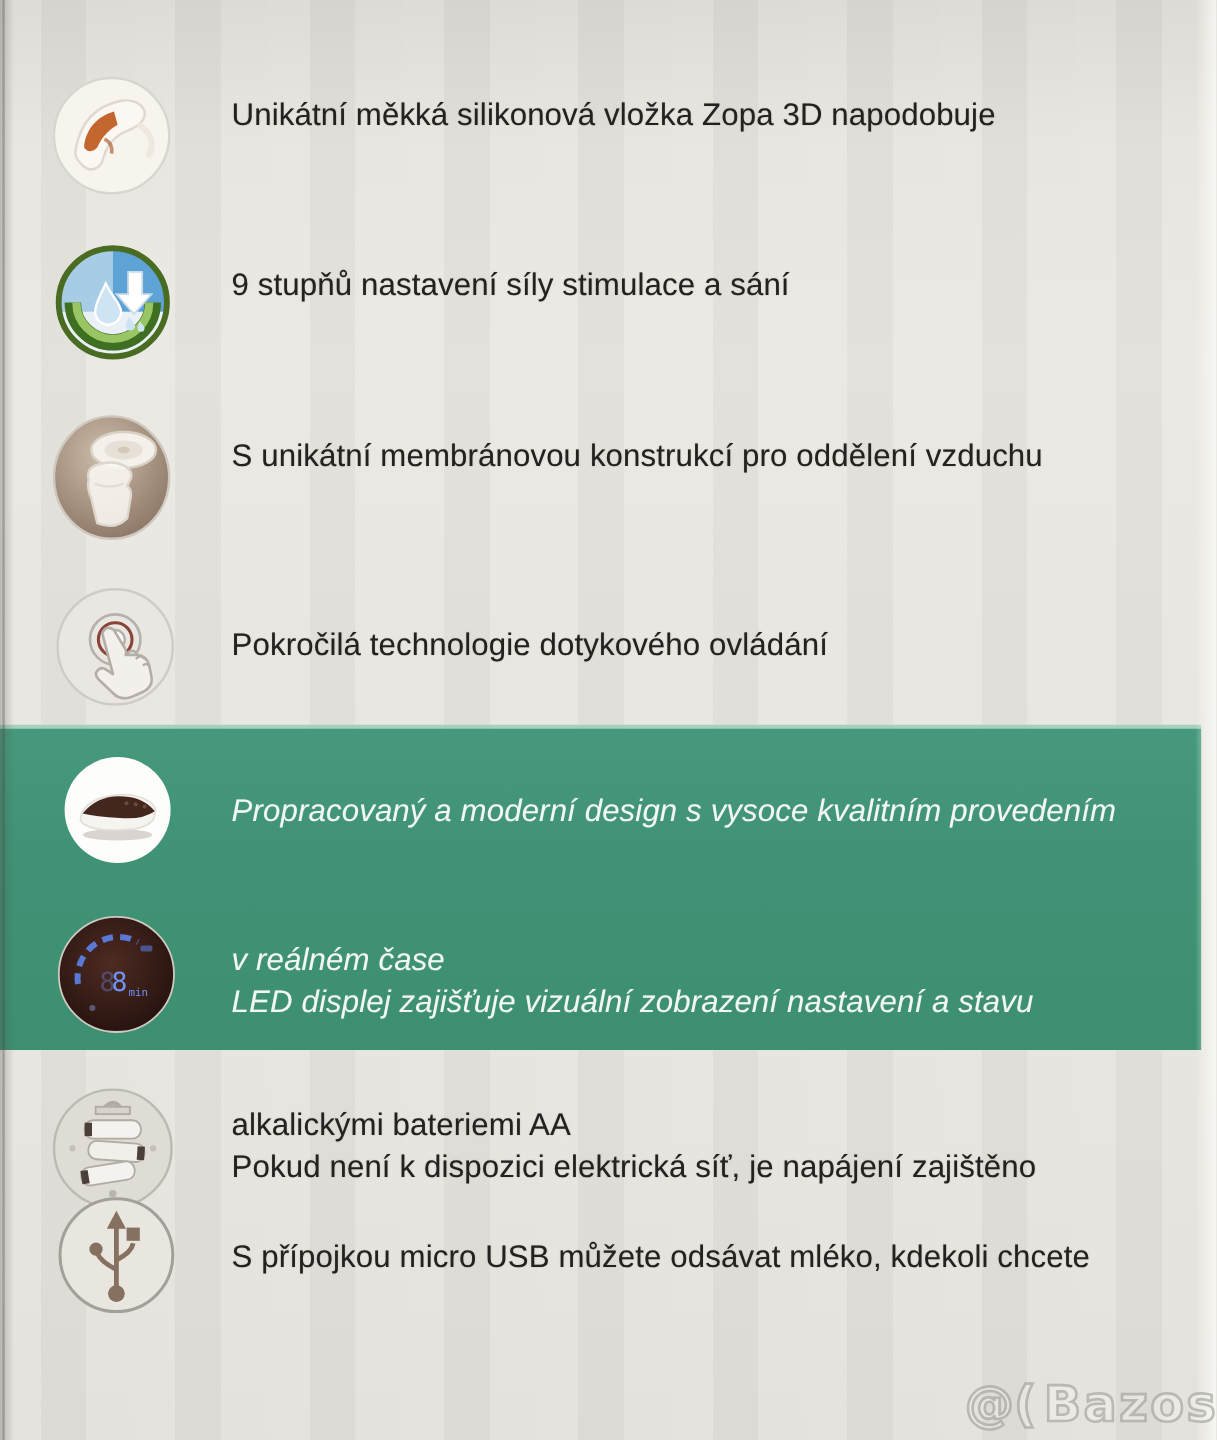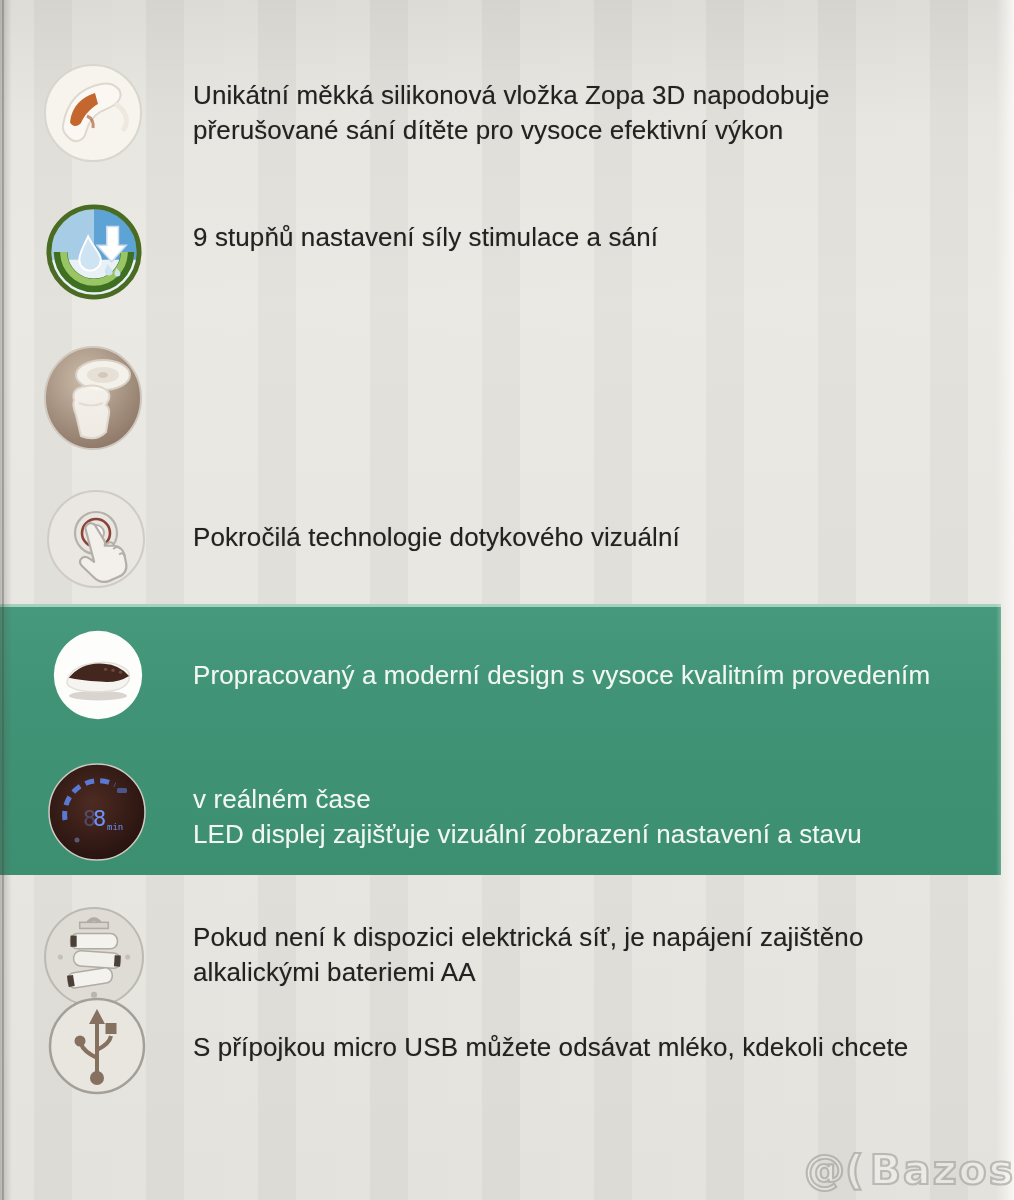--- a/index.html
+++ b/index.html
@@ -22,21 +22,21 @@
     background:linear-gradient(270deg,rgba(250,250,247,0.85),rgba(250,250,247,0));}
   .band{
     position:absolute;left:0;top:604px;width:1001px;height:271px;
     background:linear-gradient(180deg,#46997c 0%,#409376 35%,#3d8f71 100%);
     border-top:3px solid #a4d1bd;box-sizing:border-box;
   }
   .feature{position:absolute;left:0;width:904px;height:150px;}
   .icon{position:absolute;}
   .txt{position:absolute;left:193px;font-size:26px;line-height:35px;color:#232220;
        letter-spacing:0.1px;text-shadow:0 0 1px rgba(45,42,40,0.35);white-space:nowrap;}
-  .on-band .txt{color:#f3f7f4;text-shadow:0 0 1px rgba(255,255,255,0.25);}
+  .on-band .txt{color:#f3f7f4;text-shadow:0 0 1px rgba(255,255,255,0.25);font-style:italic;}
   .r1{top:63px}  .r1 .icon{left:43px;top:0;width:100px;height:100px} .r1 .txt{top:15px}
   .r2{top:203px} .r2 .icon{left:45px;top:0;width:98px;height:98px}  .r2 .txt{top:17px}
   .r3{top:344px} .r3 .icon{left:43px;top:0;width:100px;height:108px}.r3 .txt{top:18px}
   .r4{top:489px} .r4 .icon{left:46px;top:0;width:100px;height:100px}.r4 .txt{top:31px}
   .r5{top:628px} .r5 .icon{left:51px;top:0;width:94px;height:94px}  .r5 .txt{top:30px}
   .r6{top:762px} .r6 .icon{left:47px;top:0;width:100px;height:100px}.r6 .txt{top:20px}
   .r7{top:906px} .r7 .icon{left:43px;top:0;width:102px;height:102px}.r7 .txt{top:14px}
   .r8{top:996px}.r8 .icon{left:47px;top:0;width:100px;height:100px}.r8 .txt{top:34px}
   .watermark{
     position:absolute;left:804px;top:1146px;font-size:41px;font-weight:700;letter-spacing:2px;
@@ -58,21 +58,20 @@
       <svg viewBox="0 0 100 100" width="100" height="100">
         <circle cx="50" cy="50" r="48" fill="#f7f4ee" stroke="#d9d5cf" stroke-width="2"></circle>
         <path d="M20 62 C24 38 38 25 58 21 C70 19 80 26 77 35 C74 43 64 45 57 49 C49 54 45 61 43 69 C41 78 32 81 26 75 C21 70 19 67 20 62 Z" fill="#fbf8f3" stroke="#ded8cf" stroke-width="2"></path>
         <path d="M27 59 C29 43 39 34 52 30 L55 41 C48 45 42 51 38 60 C34 65 28 63 27 59 Z" fill="#bf5a1e" opacity="0.92"></path>
         <path d="M44 53 C49 55 51 60 50 65" fill="none" stroke="#a34d1a" stroke-width="3" opacity="0.6"></path>
         <path d="M74 42 C83 48 86 58 81 66" fill="none" stroke="#eee8df" stroke-width="5" stroke-linecap="round"></path>
       </svg>
     </div>
     <div class="txt">
       <div>Unikátní měkká silikonová vložka Zopa 3D napodobuje</div>
-      <div>přerušované sání dítěte pro vysoce efektivní výkon</div>
     </div>
   </div>
 
   <div class="feature r2">
     <div class="icon">
       <svg viewBox="0 0 100 100" width="98" height="98">
         <defs>
             <clipPath id="clipLevels">
               <circle cx="50" cy="50" r="44"></circle>
             </clipPath>
@@ -107,38 +106,39 @@
         </defs>
         <ellipse cx="50" cy="53" rx="48" ry="51" fill="url(#gradMembrane)" stroke="#cfc8bf" stroke-width="2"></ellipse>
         <ellipse cx="60" cy="30" rx="27" ry="15" fill="#f4f0ea" stroke="#d8d0c5" stroke-width="2"></ellipse>
         <ellipse cx="60" cy="30" rx="16" ry="8" fill="#e7e0d6"></ellipse>
         <ellipse cx="60" cy="30" rx="5" ry="3" fill="#d3c9bb"></ellipse>
         <path d="M31 55 q-3 -10 8 -13 q13 -4 23 2 q6 4 4 10 l-3 6 q4 3 3 9 l-3 18 q-10 10 -25 4 l-5 -21 q-4 -10 -2 -15 z" fill="rgba(250,248,244,0.88)" stroke="#ddd6cc" stroke-width="2"></path>
         <path d="M36 58 q12 5 24 0" fill="none" stroke="#e3dcd2" stroke-width="2"></path>
       </svg>
     </div>
     <div class="txt">
+      <div>S unikátní membránovou konstrukcí pro oddělení  vzduchu</div>
     </div>
   </div>
 
   <div class="feature r4">
     <div class="icon">
       <svg viewBox="0 0 100 100" width="100" height="100">
         <circle cx="50" cy="50" r="48" fill="#eae6e1" stroke="#cfcbc5" stroke-width="2"></circle>
         <circle cx="50" cy="44" r="21" fill="none" stroke="#b5b1ab" stroke-width="2.2"></circle>
         <circle cx="50" cy="44" r="14" fill="none" stroke="#8a4438" stroke-width="2.6"></circle>
         <circle cx="50" cy="44" r="8" fill="#fdfcfa" stroke="#b5b1ab" stroke-width="2"></circle>
         <g transform="rotate(-18 52 62)">
           <path d="M47 36 q5 -6 10 0 l4 17 q1 4 -1 6 l9 3 q7 3 7 11 l-1 9 q-1 10 -12 11 l-10 1 q-9 0 -13 -8 l-8 -15 q-2 -5 2 -7 q4 -2 7 2 l4 5 z" fill="#f3f0ec" stroke="#b3afa8" stroke-width="2.2" stroke-linejoin="round"></path>
           <path d="M61 59 q5 -4 8 1 M67 65 q5 -3 7 2 M71 72 q4 -2 5 3" fill="none" stroke="#b3afa8" stroke-width="2"></path>
         </g>
       </svg>
     </div>
     <div class="txt">
-      <div>Pokročilá technologie dotykového vizuální</div>
+      <div>Pokročilá technologie dotykového ovládání</div>
     </div>
   </div>
 
   <div class="feature r5 on-band">
     <div class="icon">
       <svg viewBox="0 0 100 100" width="94" height="94">
         <circle cx="50" cy="50" r="47" fill="#fdfdfb"></circle>
         <ellipse cx="50" cy="72" rx="31" ry="5" fill="rgba(110,90,80,0.25)"></ellipse>
         <path d="M17 58 q2 -14 20 -19 q25 -7 42 4 q6 4 4 12 q-3 10 -21 12 q-29 3 -41 -4 q-4 -2 -4 -5 z" fill="#f6f4f1" stroke="#e3ded8" stroke-width="1.5"></path>
         <path d="M19 53 q14 -17 37 -15 q17 1 27 13 q-12 8 -31 6 q-21 -1 -33 -4 z" fill="#43261d"></path>
@@ -189,22 +189,22 @@
           <rect x="70" y="47" width="6" height="11" fill="#4a4038" transform="rotate(4 53 52)"></rect>
           <rect x="24" y="63" width="44" height="15" rx="7" fill="#f4f2ee" stroke="#b0aca4" stroke-width="1.5" transform="rotate(-9 46 70)"></rect>
           <rect x="24" y="65" width="6" height="11" fill="#4a4038" transform="rotate(-9 46 70)"></rect>
         </g>
         <circle cx="17" cy="50" r="2.5" fill="#c3bfb9"></circle>
         <circle cx="83" cy="50" r="2.5" fill="#c3bfb9"></circle>
         <circle cx="50" cy="87" r="3" fill="#b8b4ae"></circle>
       </svg>
     </div>
     <div class="txt">
+      <div>alkalickými bateriemi AA</div>
       <div>Pokud není k dispozici elektrická síť, je napájení zajištěno</div>
-      <div>alkalickými bateriemi AA</div>
     </div>
   </div>
 
   <div class="feature r8">
     <div class="icon">
       <svg viewBox="0 0 100 100" width="100" height="100">
         <circle cx="50" cy="50" r="47" fill="#e9e5df" stroke="#a39f99" stroke-width="2.5"></circle>
         <g fill="#86705f" stroke="#86705f">
           <line x1="50" y1="80" x2="50" y2="26" stroke-width="4"></line>
           <polygon points="50,13 42,28 58,28" stroke="none"></polygon>

